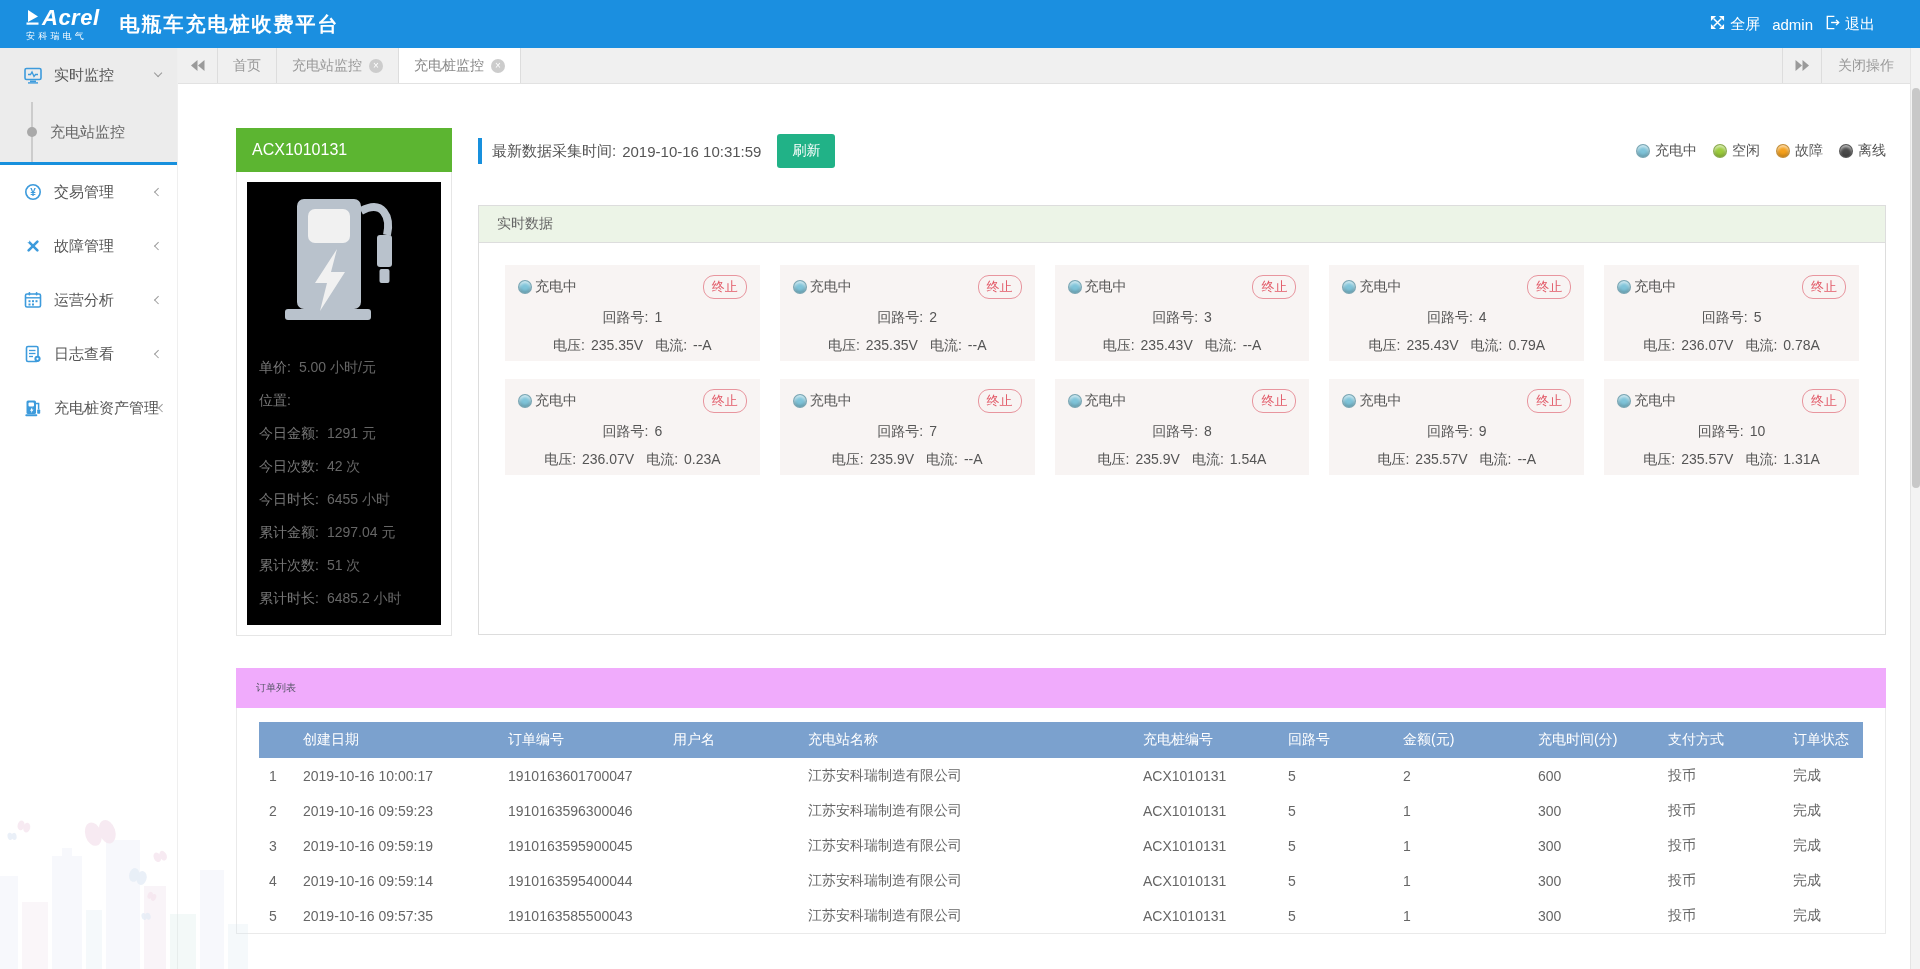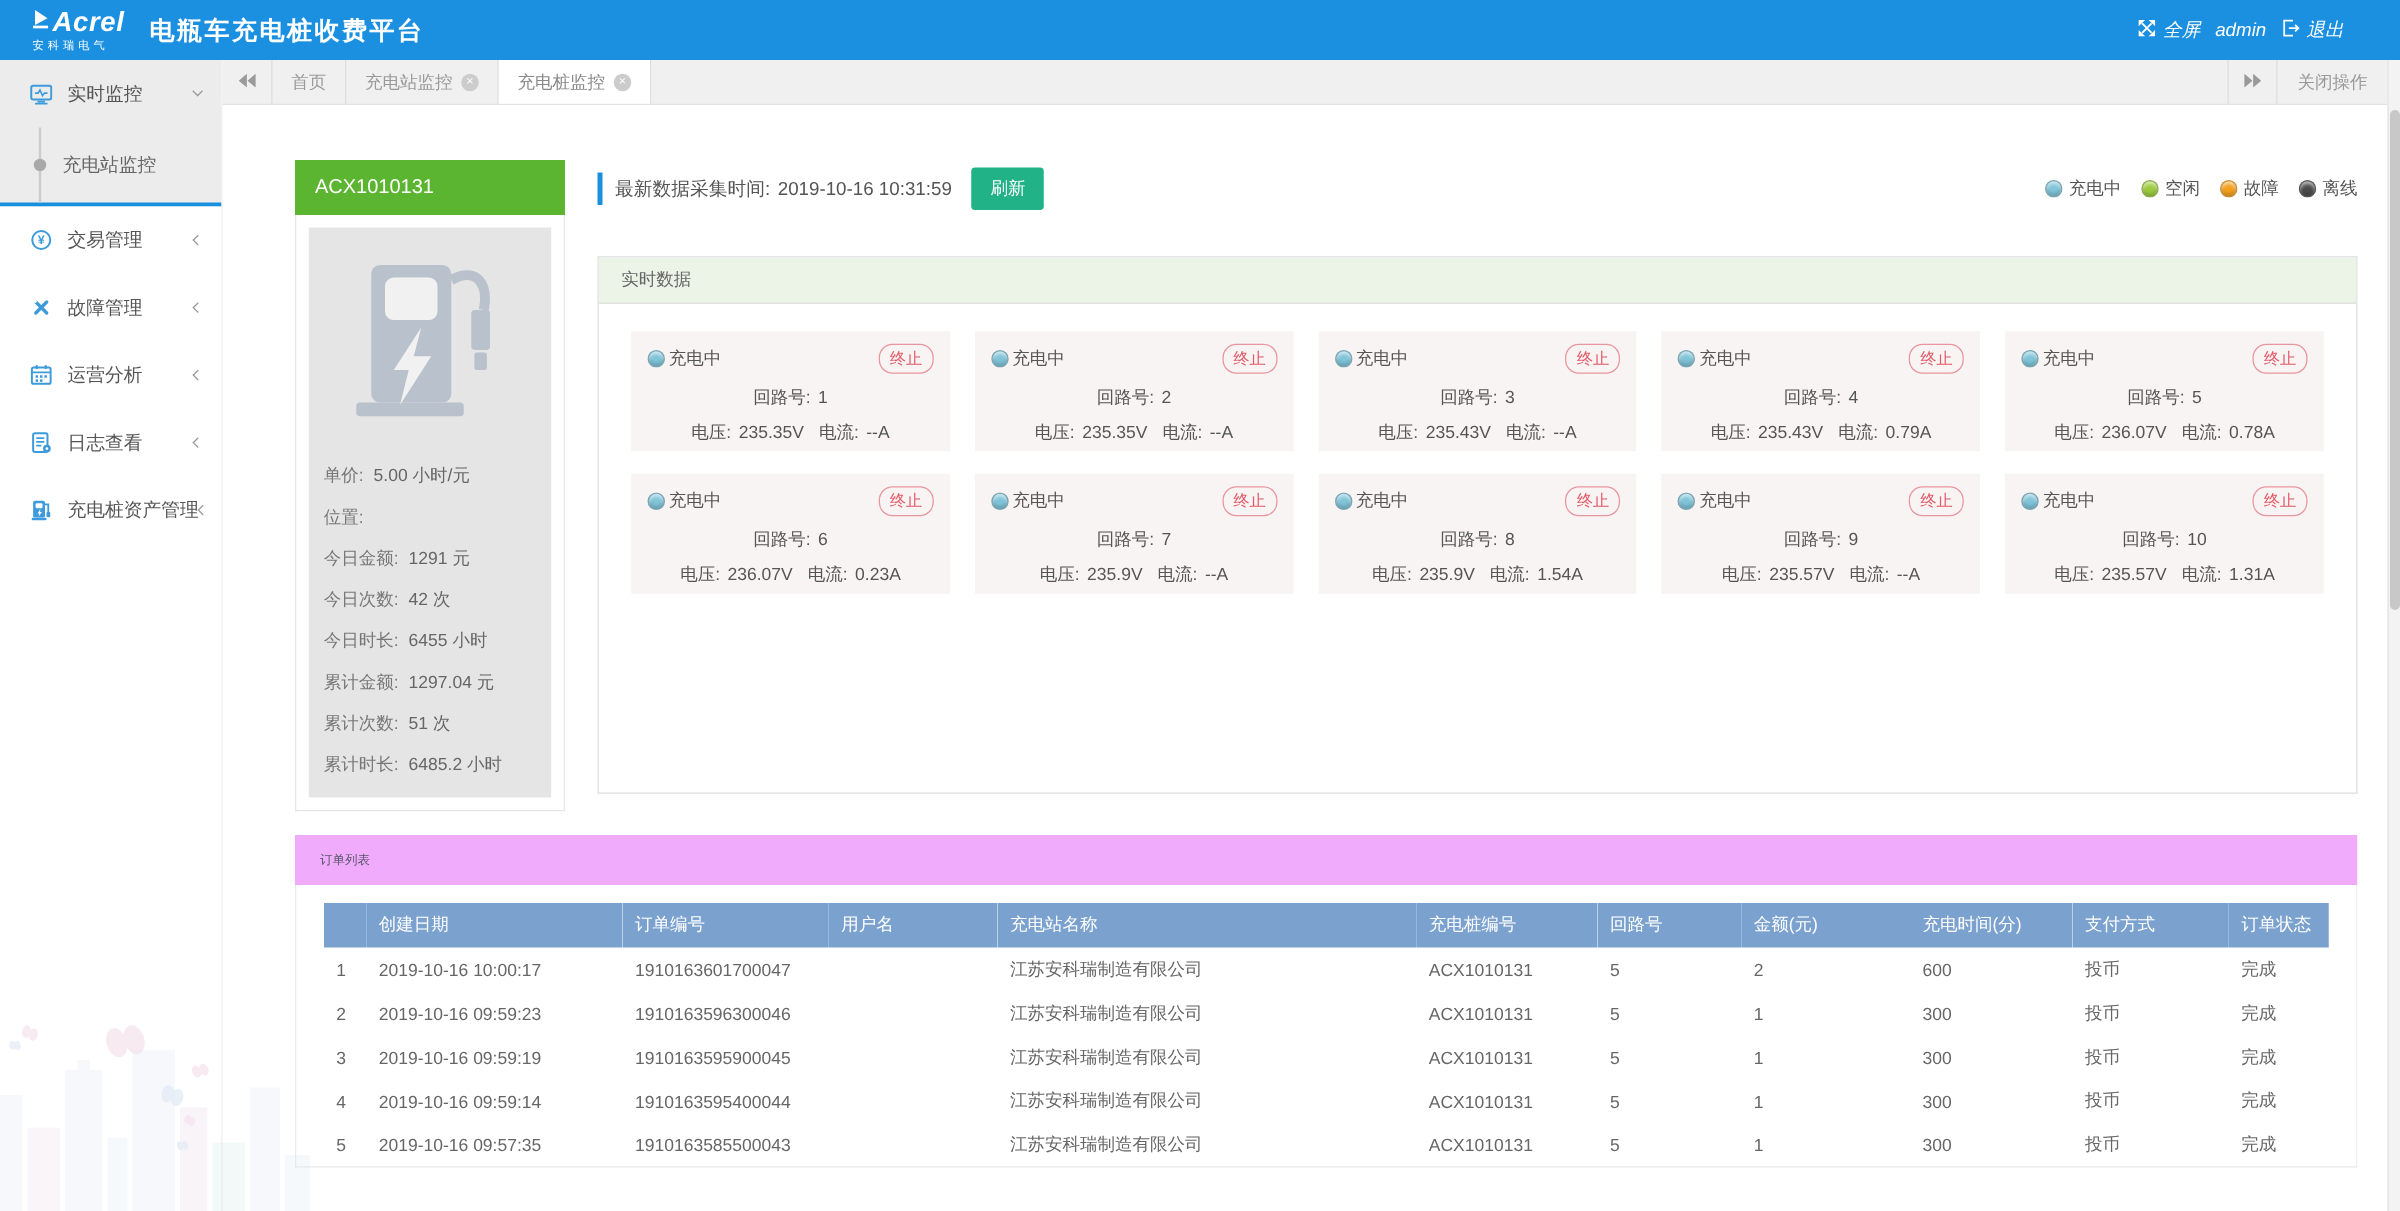--- a/index.html
+++ b/index.html
@@ -8,25 +8,25 @@
     width:1920px; height:969px; overflow:hidden;
     font-family:"Liberation Sans","DejaVu Sans",sans-serif;
     background:#fff; color:#555;
   }
   .app { position:relative; width:1920px; height:969px; overflow:hidden; }
 
   
   .header { position:absolute; top:0; left:0; right:0; height:48px; background:#1b8fe0;
             display:flex; align-items:center; color:#fff; z-index:20; }
   .logo { margin-left:26px; line-height:1; }
-  .logo-row { display:flex; align-items:flex-start; gap:3px; }
+  .logo-row { display:flex; align-items:flex-end; gap:3px; }
   .logo-text { font-size:22px; font-weight:bold; font-style:italic; letter-spacing:.5px; }
   .logo-sub { font-size:9px; letter-spacing:3.2px; margin-top:3px; white-space:nowrap; }
   .app-title { font-size:20px; font-weight:bold; margin-left:20px; letter-spacing:2px; }
-  .header-right { margin-left:auto; margin-right:45px; display:flex; align-items:center; gap:12px; font-size:15px;font-style:italic; }
+  .header-right { margin-left:auto; margin-right:45px; display:flex; align-items:center; gap:12px; font-size:15px; }
   .hr-item { display:flex; align-items:center; gap:5px; cursor:pointer; }
 
   
   .tabbar { position:absolute; left:178px; top:48px; right:0; height:36px; background:#f0f0f0;
             border-bottom:1px solid #e2e2e2; display:flex; align-items:stretch; z-index:10; }
   .tab-nav { width:40px; display:flex; align-items:center; justify-content:center; cursor:pointer; }
   .tab-nav.left { border-right:1px solid #ddd; }
   .tab-list { display:flex; align-items:stretch; }
   .tab { display:flex; align-items:center; padding:0 15px; border-right:1px solid #ddd;
          color:#999; font-size:14px; cursor:pointer; white-space:nowrap; }
@@ -55,21 +55,21 @@
   .side-sub-label { margin-left:17px; }
 
   
   .content { position:absolute; left:178px; top:84px; right:0; bottom:0; background:#fff; overflow:hidden; }
 
   
   .pile-card { position:absolute; left:58px; top:44px; width:216px; }
   .pile-card-header { height:44px; background:#5cb531; color:#fff; font-size:16px;
                       display:flex; align-items:center; padding-left:16px; }
   .pile-card-body { border:1px solid #e6e6e6; border-top:none; background:#fff; padding:10px; }
-  .pile-inner { background:#e5e5e5; padding:16px 12px 18px; }
+  .pile-inner { background:#000000; padding:3px 12px 18px; }
   .pile-icon-wrap { display:flex; justify-content:center; padding:6px 0 10px; }
   .stat-row { font-size:14px; color:#777; margin-top:15px; display:flex; line-height:18px; }
   .stat-value { margin-left:8px; color:#666; }
 
   
   .toolbar { position:absolute; left:300px; top:50px; right:34px; height:34px; display:flex; align-items:center; }
   .toolbar-bar { width:4px; height:26px; background:#1890dd; margin-right:10px; flex:none; }
   .toolbar-text { font-size:15px; color:#555; }
   .toolbar-time { margin-left:6px; }
   .btn-refresh { margin-left:16px; background:#21b287; border:none; color:#fff; font-size:14px;

